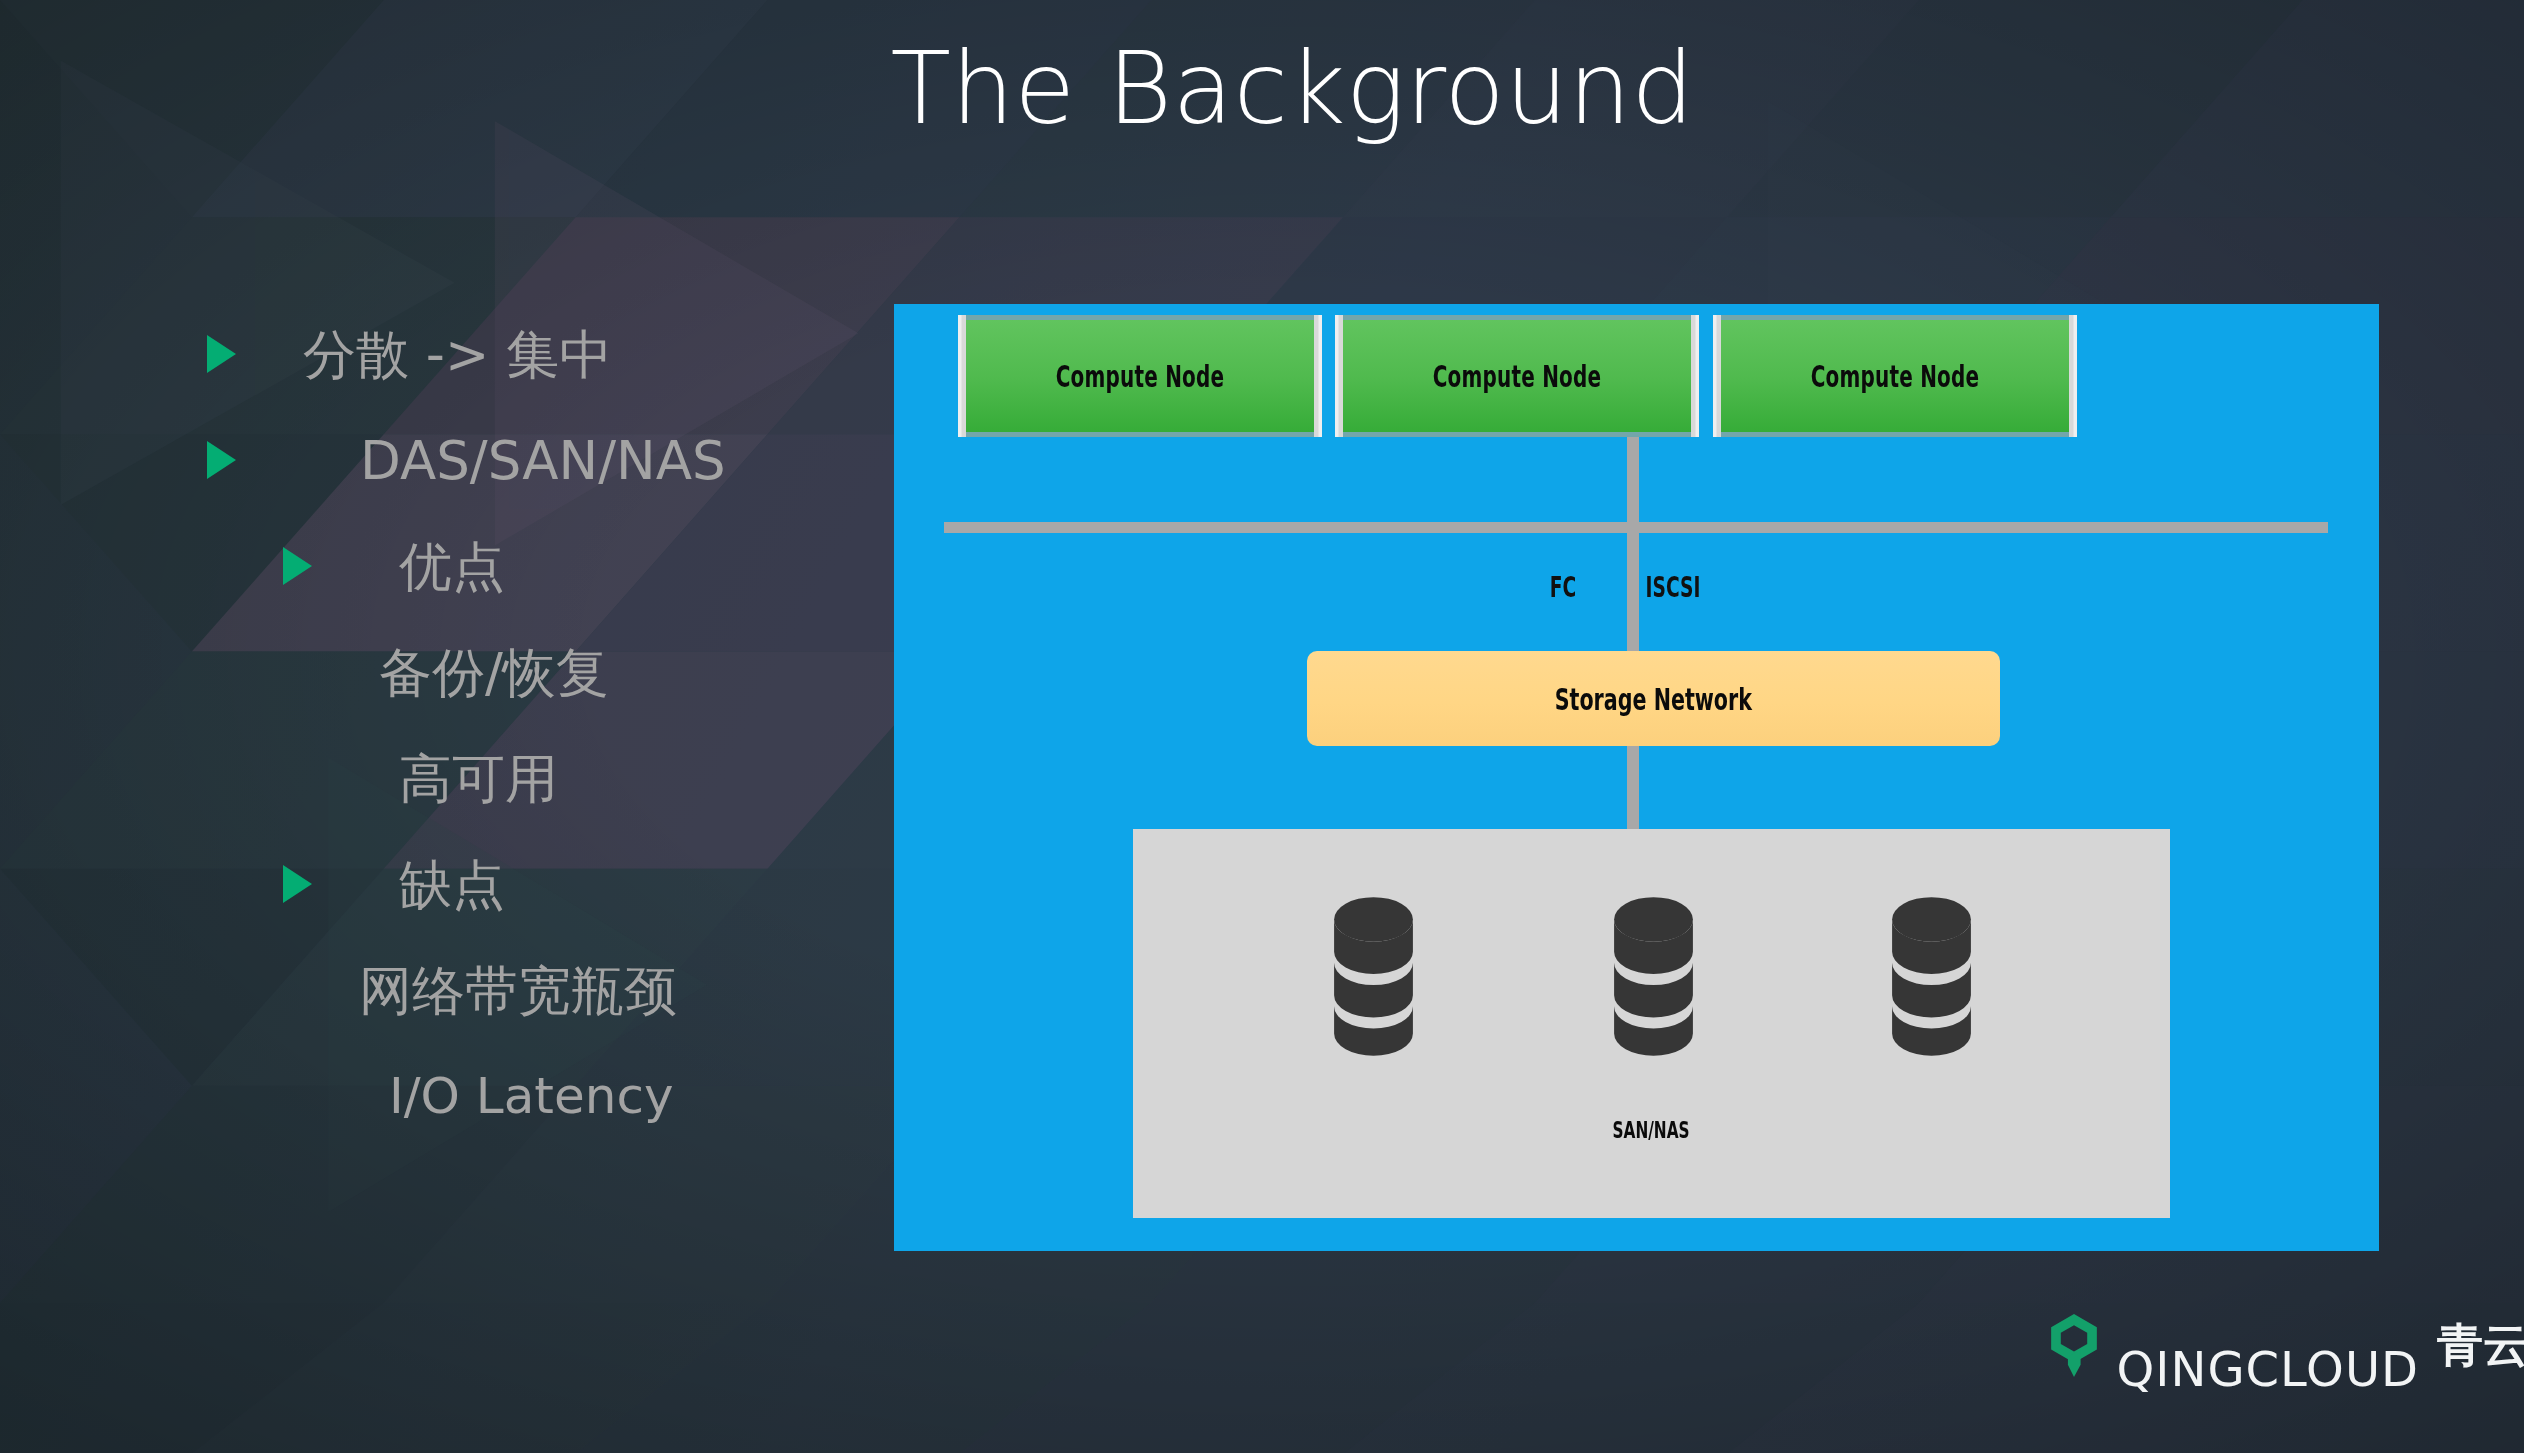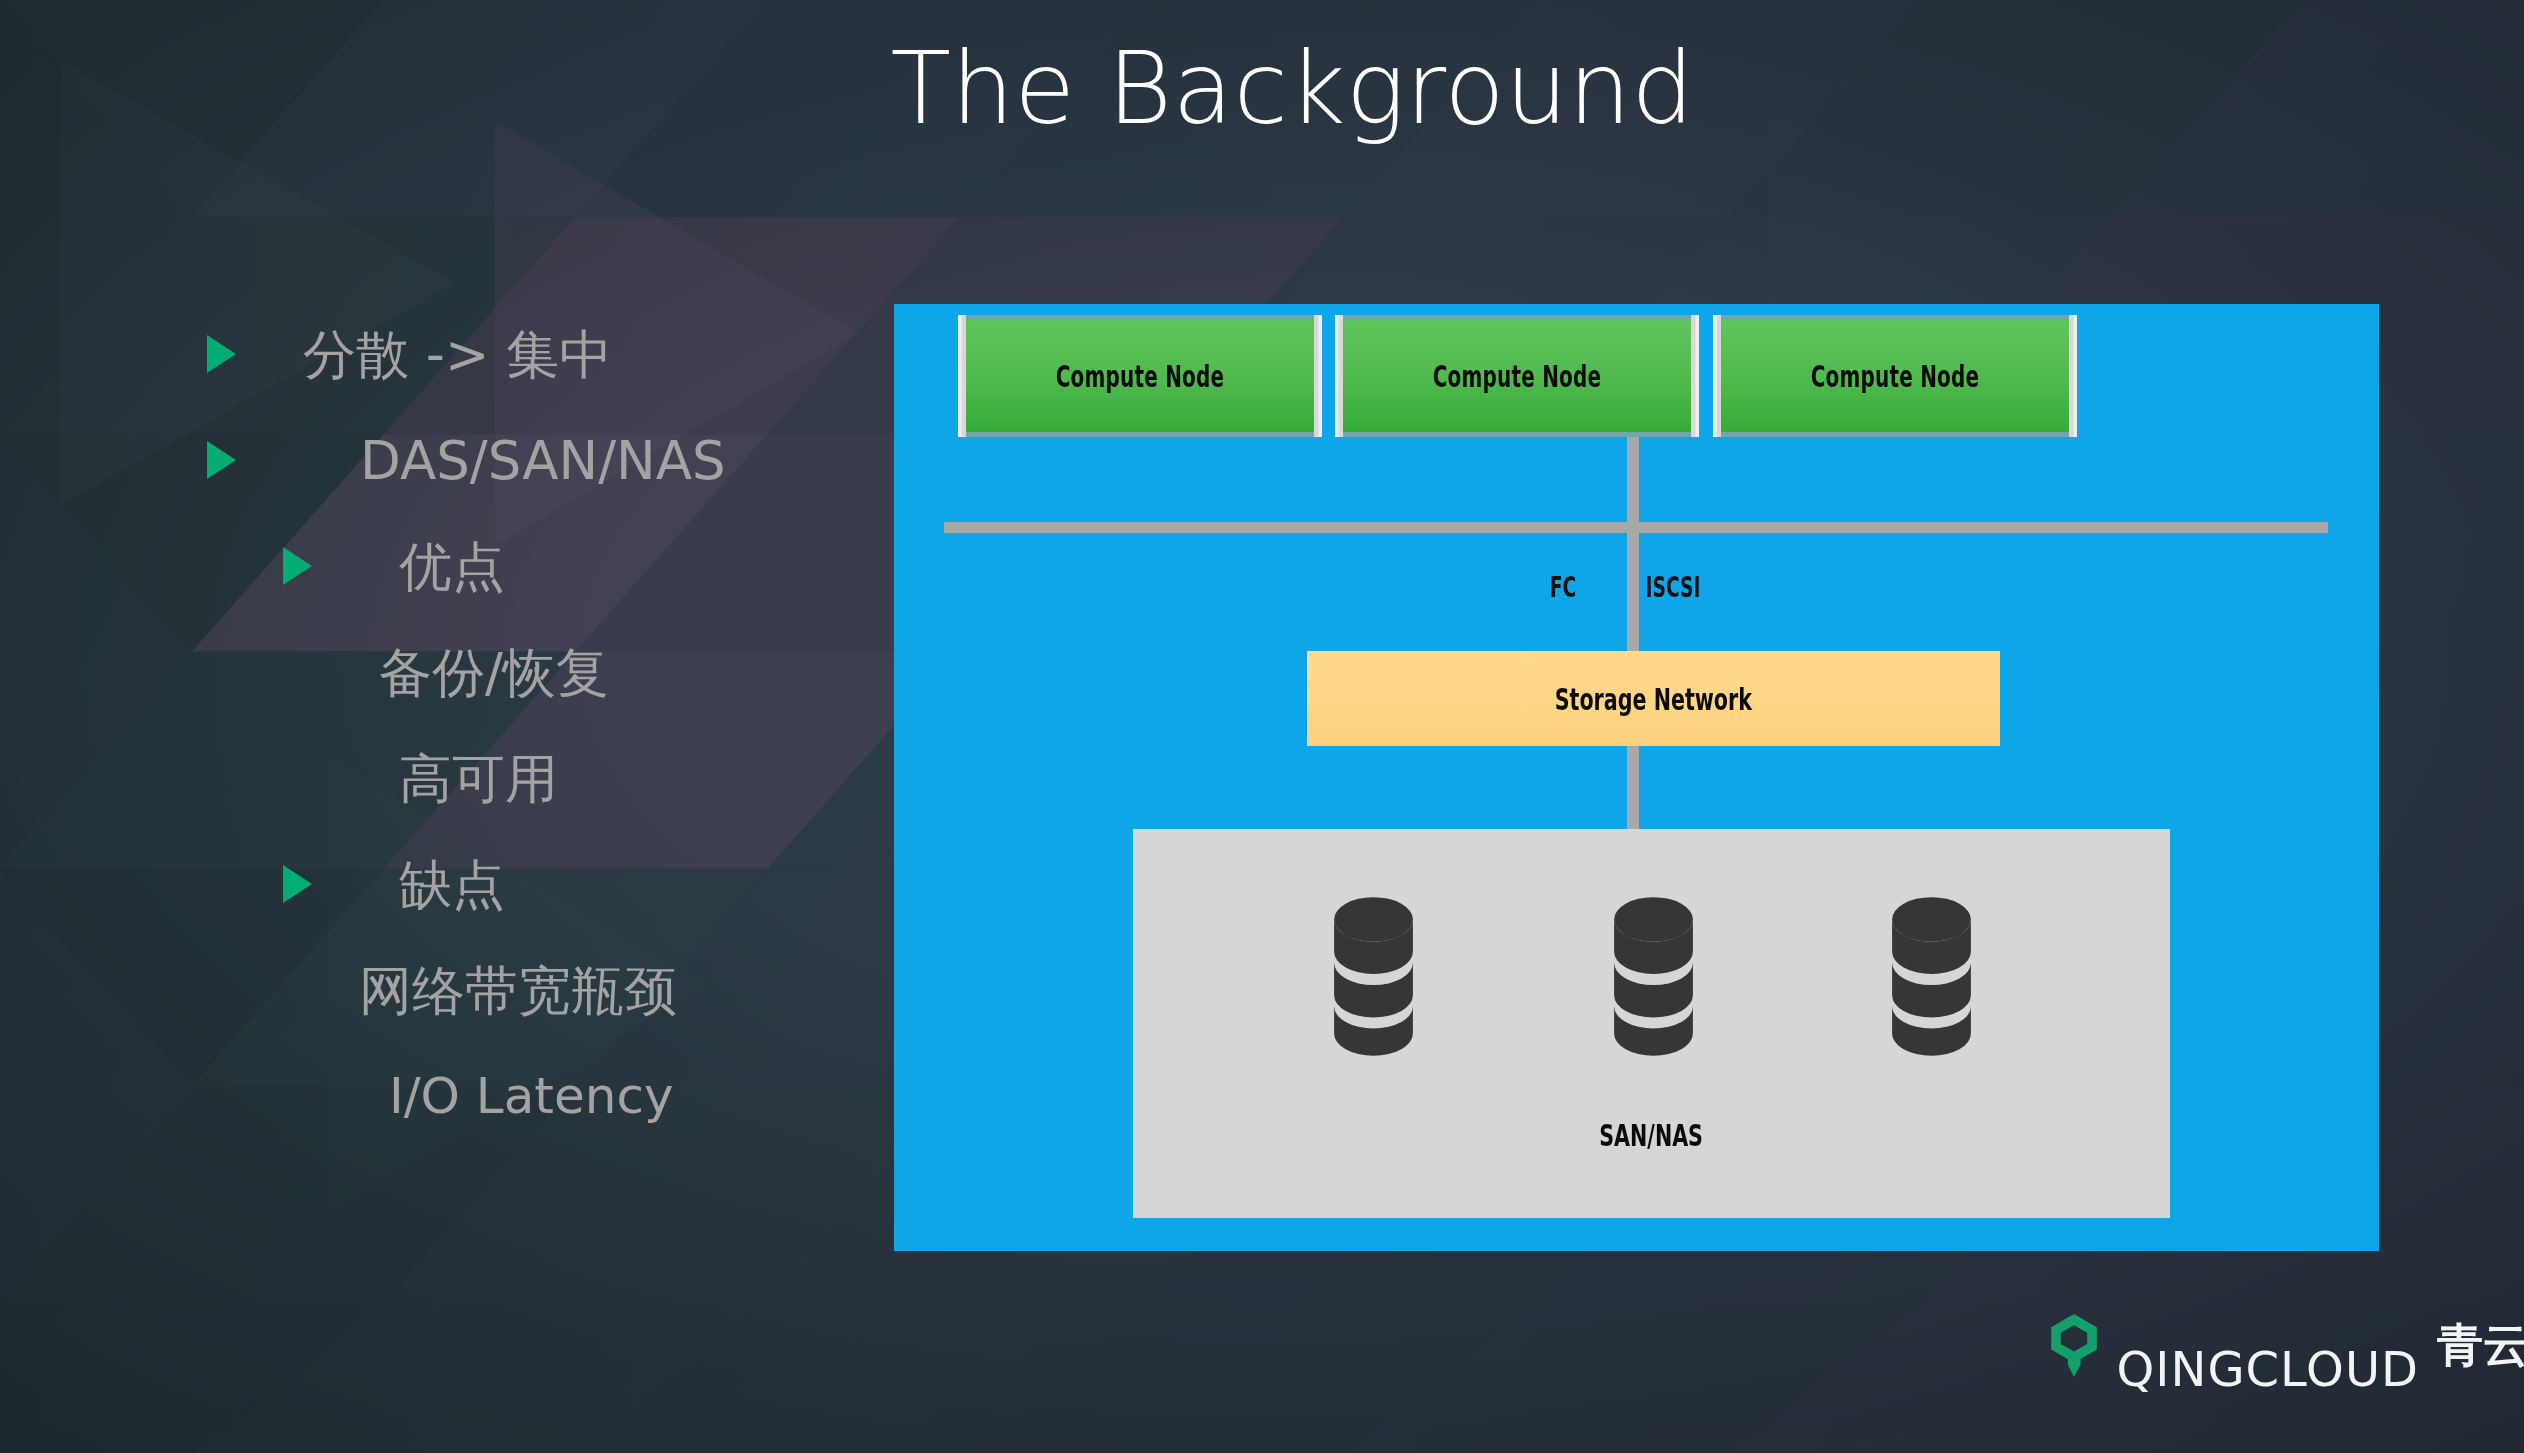--- a/index.html
+++ b/index.html
@@ -146,20 +146,21 @@
   .stornet {
     position: absolute;
     left: 413px;
     top: 347px;
     width: 693px;
     height: 95px;
     background: linear-gradient(180deg, #ffd98f 0%, #ffd685 55%, #fcd07d 100%);
     display: flex;
     align-items: center;
     justify-content: center;
+    border-radius: 10px;
   }
   .stornet span {
     font-family: "Liberation Sans Narrow", "DejaVu Sans Condensed", "Liberation Sans", sans-serif;
     font-weight: 700;
     font-size: 31px;
     color: #0b0b0b;
     transform: scaleX(0.74);
     white-space: nowrap;
   }
 
@@ -185,21 +186,21 @@
     top: 0;
   }
   .db svg { display: block; width: 100%; height: 100%; }
   .sanlabel {
     position: absolute;
     left: 0; right: 0;
     top: 288px;
     text-align: center;
     font-family: "Liberation Sans Narrow", "DejaVu Sans Condensed", "Liberation Sans", sans-serif;
     font-weight: 700;
-    font-size: 31px;
+    font-size: 23px;
     color: #0b0b0b;
   }
   .sanlabel span { display: inline-block; transform: scaleX(0.74); }
 
   
   .logo {
     position: absolute;
     right: 56px;
     bottom: 61px;
     display: flex;

